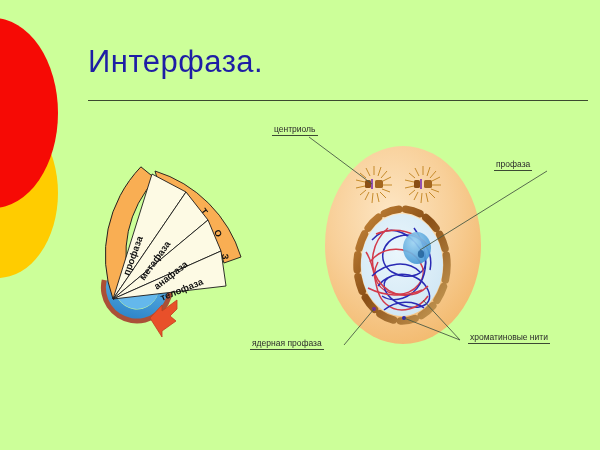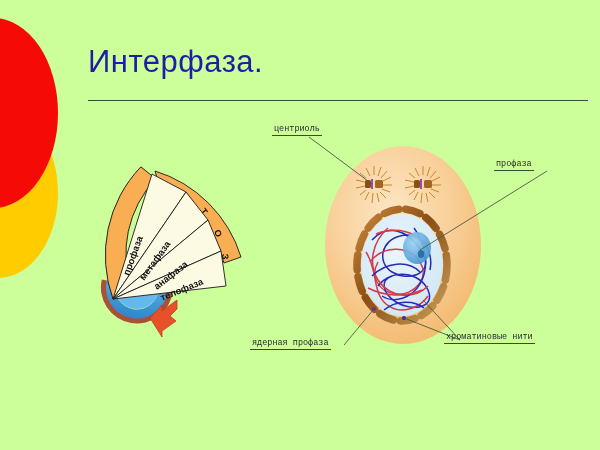--- a/index.html
+++ b/index.html
@@ -23,27 +23,27 @@
     font-size:31px;color:#1e1ea5;
     letter-spacing:.5px;white-space:nowrap;
   }
   #title-rule{
     position:absolute;left:88px;top:100px;width:500px;height:1px;
     background:#3b4a2e;
   }
 
   
   .callout{position:absolute;font-size:8.5px;color:#2b2b2b;white-space:nowrap;}
-  .callout .txt{display:block;padding:0 2px 1px 2px;font-family:Liberation Mono, monospace;}
+  .callout .txt{display:block;padding:0 2px 1px 2px;}
   .callout .rule{display:block;height:1px;background:#3c4a33;width:100%;}
 
   #lbl-centriole{left:272px;top:124px;}
   #lbl-nucleolus{left:494px;top:159px;}
   #lbl-envelope{left:250px;top:338px;}
-  #lbl-chromatin{left:444px;top:332px;}
+  #lbl-chromatin{left:468px;top:332px;}
 
   svg{position:absolute;left:0;top:0;}
   #art{width:600px;height:450px;pointer-events:none;}
   .lead{stroke:#4a5a45;stroke-width:.9;fill:none;}
   .fanwedge{fill:#fdfae4;stroke:#1a1a1a;stroke-width:.9;}
   .fanarc{fill:#f9ae53;stroke:#1a1a1a;stroke-width:.9;}
   .fantext{font-family:"Liberation Sans",sans-serif;font-size:9.5px;fill:#111;font-weight:bold;}
   .mitotext{font-family:"Liberation Sans",sans-serif;font-size:9px;fill:#111;font-weight:bold;}
 </style>
 </head>

